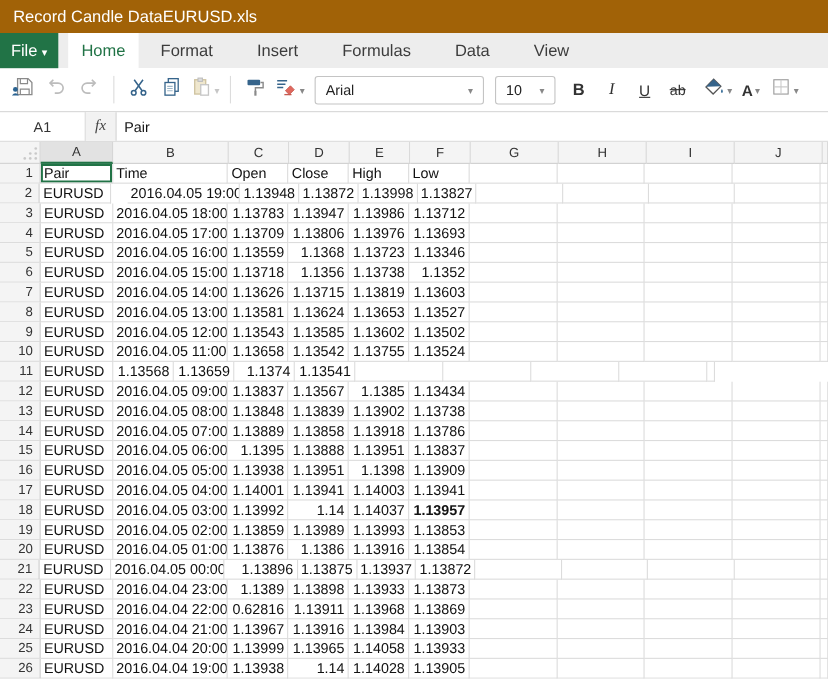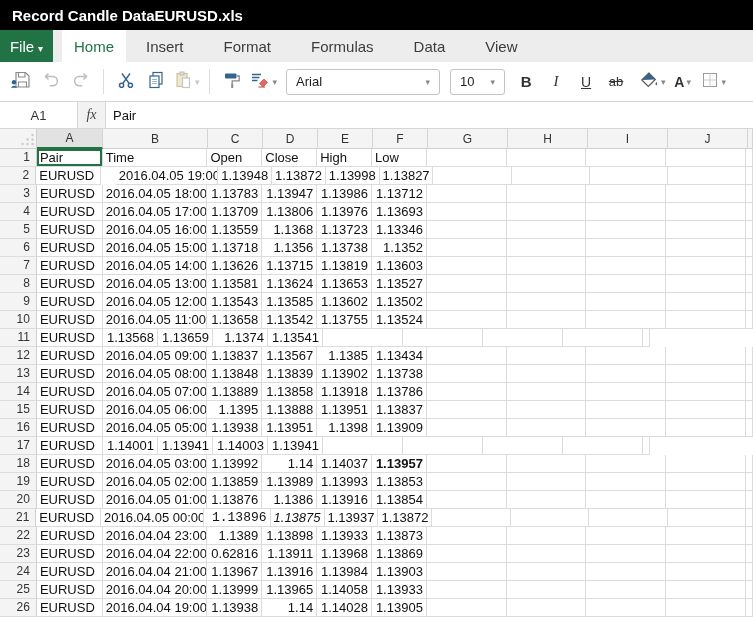--- a/index.html
+++ b/index.html
@@ -1,21 +1,21 @@
 <!DOCTYPE html>
 <html><head>
 <meta charset="utf-8">
 <style>
   * { margin:0; padding:0; box-sizing:border-box; }
   body { font-family:"Liberation Sans", sans-serif; background:#fff; }
   #app { width:753px; height:617px; overflow:hidden; background:#fff; position:relative; }
 
   
-  .titlebar { height:30px; background:#000000; color:#fff; display:flex; align-items:center;
-              padding-left:12px; font-size:15px;font-weight:bold; }
+  .titlebar { height:30px; background:#a16207; color:#fff; display:flex; align-items:center;
+              padding-left:12px; font-size:15px; }
 
   
   .menubar { height:32px; background:#ededed; display:flex; align-items:stretch; }
   .file-btn { background:#217346; color:#fff; width:53px; display:flex; align-items:center;
               justify-content:center; font-size:15px; cursor:pointer; gap:4px; }
   .file-btn .caret::after { content:"▾"; font-size:10px; color:#fff; }
   .menu-tabs { display:flex; align-items:stretch; margin-left:9px; }
   .menu-tab { display:flex; align-items:center; padding:0 20px; font-size:15px; color:#3c3c3c; cursor:pointer; }
   .menu-tab.active { background:#fff; color:#217346; padding:0 12px; }
 
@@ -76,22 +76,22 @@
     <span>Record Candle DataEURUSD.xls</span>
   </div>
 
   <div class="menubar">
     <div class="file-btn">
       <span>File</span>
       <span class="caret"></span>
     </div>
     <div class="menu-tabs">
         <div class="menu-tab active">Home</div>
+        <div class="menu-tab">Format</div>
         <div class="menu-tab">Insert</div>
-        <div class="menu-tab">Format</div>
         <div class="menu-tab">Formulas</div>
         <div class="menu-tab">Data</div>
         <div class="menu-tab">View</div>
       </div>
   </div>
 
   <div class="toolbar">
     <div class="tb-btn">
       <span>
         <svg width="22" height="20" viewBox="0 0 22 20">
@@ -465,20 +465,21 @@
           <div class="cell num" style="width: 55px;">1.13909</div>
           <div class="cell" style="width: 80px;"></div>
           <div class="cell" style="width: 80px;"></div>
           <div class="cell" style="width: 80px;"></div>
           <div class="cell" style="width: 80px;"></div>
           <div class="cell sliver"></div>
         </div>
         <div class="grid-row">
           <div class="row-hdr">17</div>
           <div class="cell" style="width: 66px;">EURUSD</div>
+          <div class="cell" style="width: 105px;">2016.04.05 04:00</div>
           <div class="cell num" style="width: 55px;">1.14001</div>
           <div class="cell num" style="width: 55px;">1.13941</div>
           <div class="cell num" style="width: 55px;">1.14003</div>
           <div class="cell num" style="width: 55px;">1.13941</div>
           <div class="cell" style="width: 80px;"></div>
           <div class="cell" style="width: 80px;"></div>
           <div class="cell" style="width: 80px;"></div>
           <div class="cell" style="width: 80px;"></div>
           <div class="cell sliver"></div>
         </div>
@@ -521,22 +522,22 @@
           <div class="cell" style="width: 80px;"></div>
           <div class="cell" style="width: 80px;"></div>
           <div class="cell" style="width: 80px;"></div>
           <div class="cell" style="width: 80px;"></div>
           <div class="cell sliver"></div>
         </div>
         <div class="grid-row">
           <div class="row-hdr">21</div>
           <div class="cell" style="width: 66px;">EURUSD</div>
           <div class="cell" style="width: 105px;">2016.04.05 00:00</div>
-          <div class="cell num" style="width: 68px; font-family: Liberation Mono, monospace;">1.13896</div>
-          <div class="cell num" style="width: 55px; font-style: italic;">1.13875</div>
+          <div class="cell num" style="width: 68px;">1.13896</div>
+          <div class="cell num" style="width: 55px;">1.13875</div>
           <div class="cell num" style="width: 55px;">1.13937</div>
           <div class="cell num" style="width: 55px;">1.13872</div>
           <div class="cell" style="width: 80px;"></div>
           <div class="cell" style="width: 80px;"></div>
           <div class="cell" style="width: 80px;"></div>
           <div class="cell" style="width: 80px;"></div>
           <div class="cell sliver"></div>
         </div>
         <div class="grid-row">
           <div class="row-hdr">22</div>

